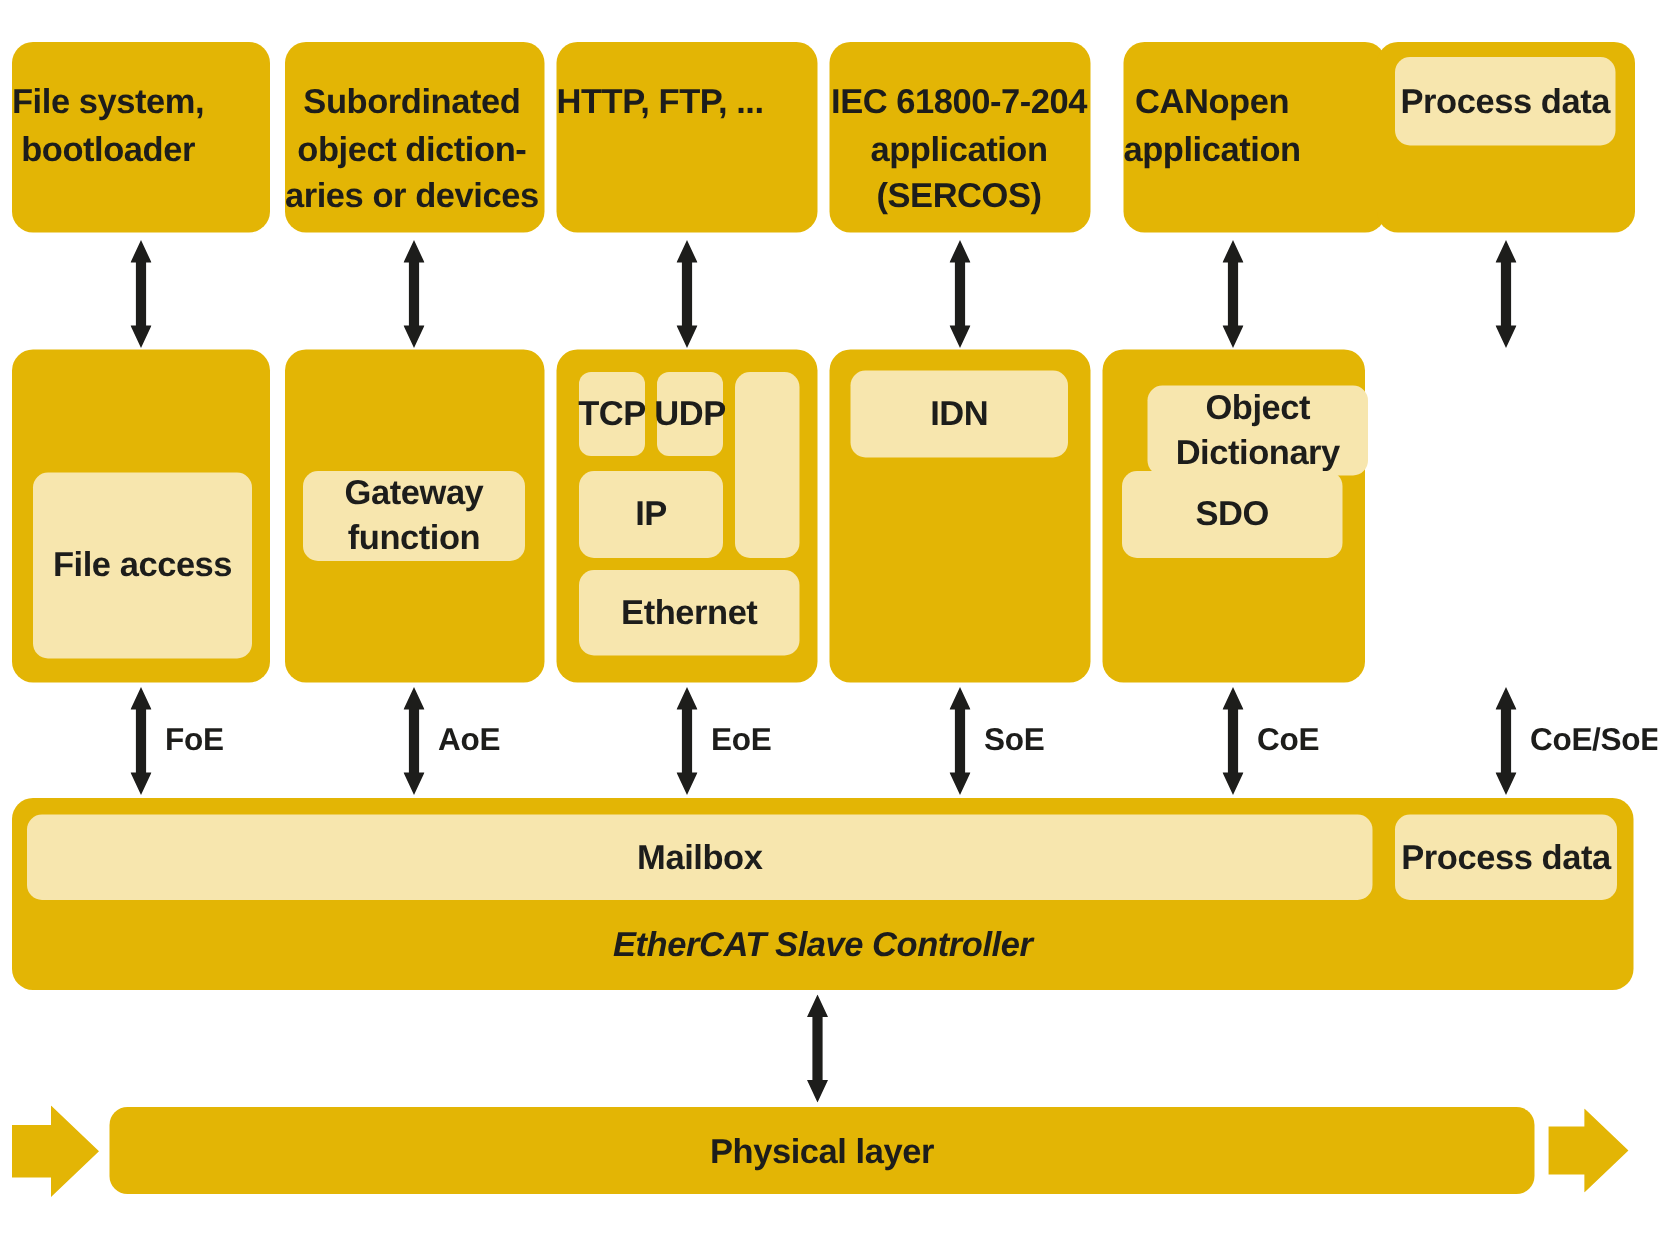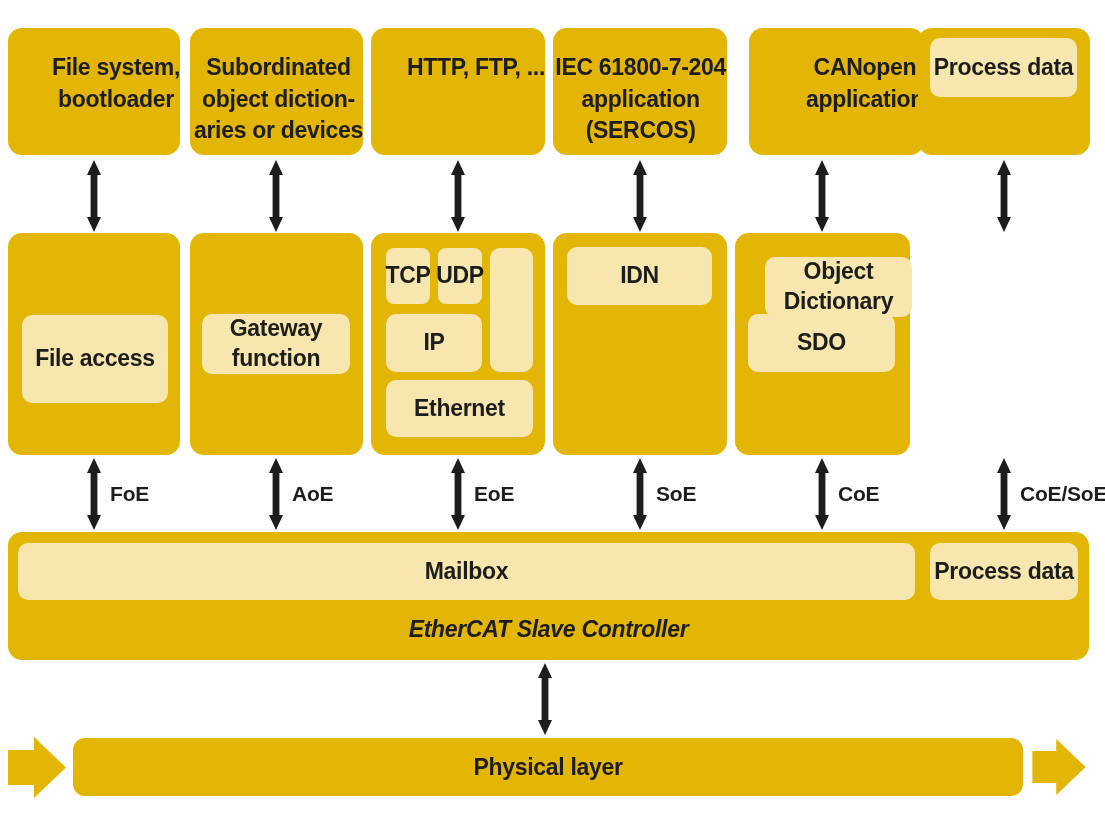--- a/index.html
+++ b/index.html
@@ -6,21 +6,21 @@
   .canvas{
     position:relative;width:1105px;height:831px;background:var(--bg,#fff);
     font-family:"Liberation Sans", sans-serif;color:var(--ink,#1D1D1B);
     font-weight:bold;overflow:hidden;
   }
   .abs{position:absolute;}
   .gold{background:var(--gold,#E3B505);border-radius:14px;}
   .chip{background:var(--cream,#F7E6AE);border-radius:10px;display:flex;align-items:center;justify-content:center;text-align:center;}
   .chip-sm{border-radius:8px;font-size:21px;}
   .lbl{white-space:pre-line;}
-  .topbox{display:flex;justify-content:flex-end;align-items:flex-start;text-align:center;
+  .topbox{display:flex;justify-content:flex-start;align-items:flex-start;text-align:center;
     font-size:23px;line-height:1.38;letter-spacing:-0.3px;padding-top:24px;box-sizing:border-box;}
   .chip{font-size:23px;line-height:1.3;letter-spacing:-0.3px;}
   .proto{font-size:21px;line-height:28px;letter-spacing:-0.2px;}
   .esc-title{display:flex;align-items:center;justify-content:center;font-size:23px;letter-spacing:-0.3px;font-style:italic;}
   .bar-label{display:flex;align-items:center;justify-content:center;font-size:23px;letter-spacing:-0.3px;}
   .varr path{fill:var(--ink,#1D1D1B);}
   .flow path{fill:var(--gold,#E3B505);}
   .left-align{justify-content:flex-start;text-align:left;padding-left:10px;box-sizing:border-box;}
 </style>
 </head>
@@ -68,21 +68,21 @@
       <path d="M7 0 L14 15 L10.4 15 L10.4 57 L14 57 L7 72 L0 57 L3.6 57 L3.6 15 L0 15 Z"></path>
     </svg>
   <svg class="abs varr" style="left:815px;top:160px;" width="14" height="72" viewBox="0 0 14 72">
       <path d="M7 0 L14 15 L10.4 15 L10.4 57 L14 57 L7 72 L0 57 L3.6 57 L3.6 15 L0 15 Z"></path>
     </svg>
   <svg class="abs varr" style="left:997px;top:160px;" width="14" height="72" viewBox="0 0 14 72">
       <path d="M7 0 L14 15 L10.4 15 L10.4 57 L14 57 L7 72 L0 57 L3.6 57 L3.6 15 L0 15 Z"></path>
     </svg>
 
   <div class="abs gold" style="left:8px;top:233px;width:172px;height:222px;">
-    <div class="chip abs" style="left:14px;top:82px;width:146px;height:88px;">
+    <div class="chip abs" style="left:14px;top:82px;width:146px;height:124px;">
       <span class="lbl">File access</span>
     </div>
   </div>
 
   <div class="abs gold" style="left:190px;top:233px;width:173px;height:222px;">
     <div class="chip abs" style="left:12px;top:81px;width:148px;height:60px;">
       <span class="lbl">Gateway
 function</span>
     </div>
   </div>

